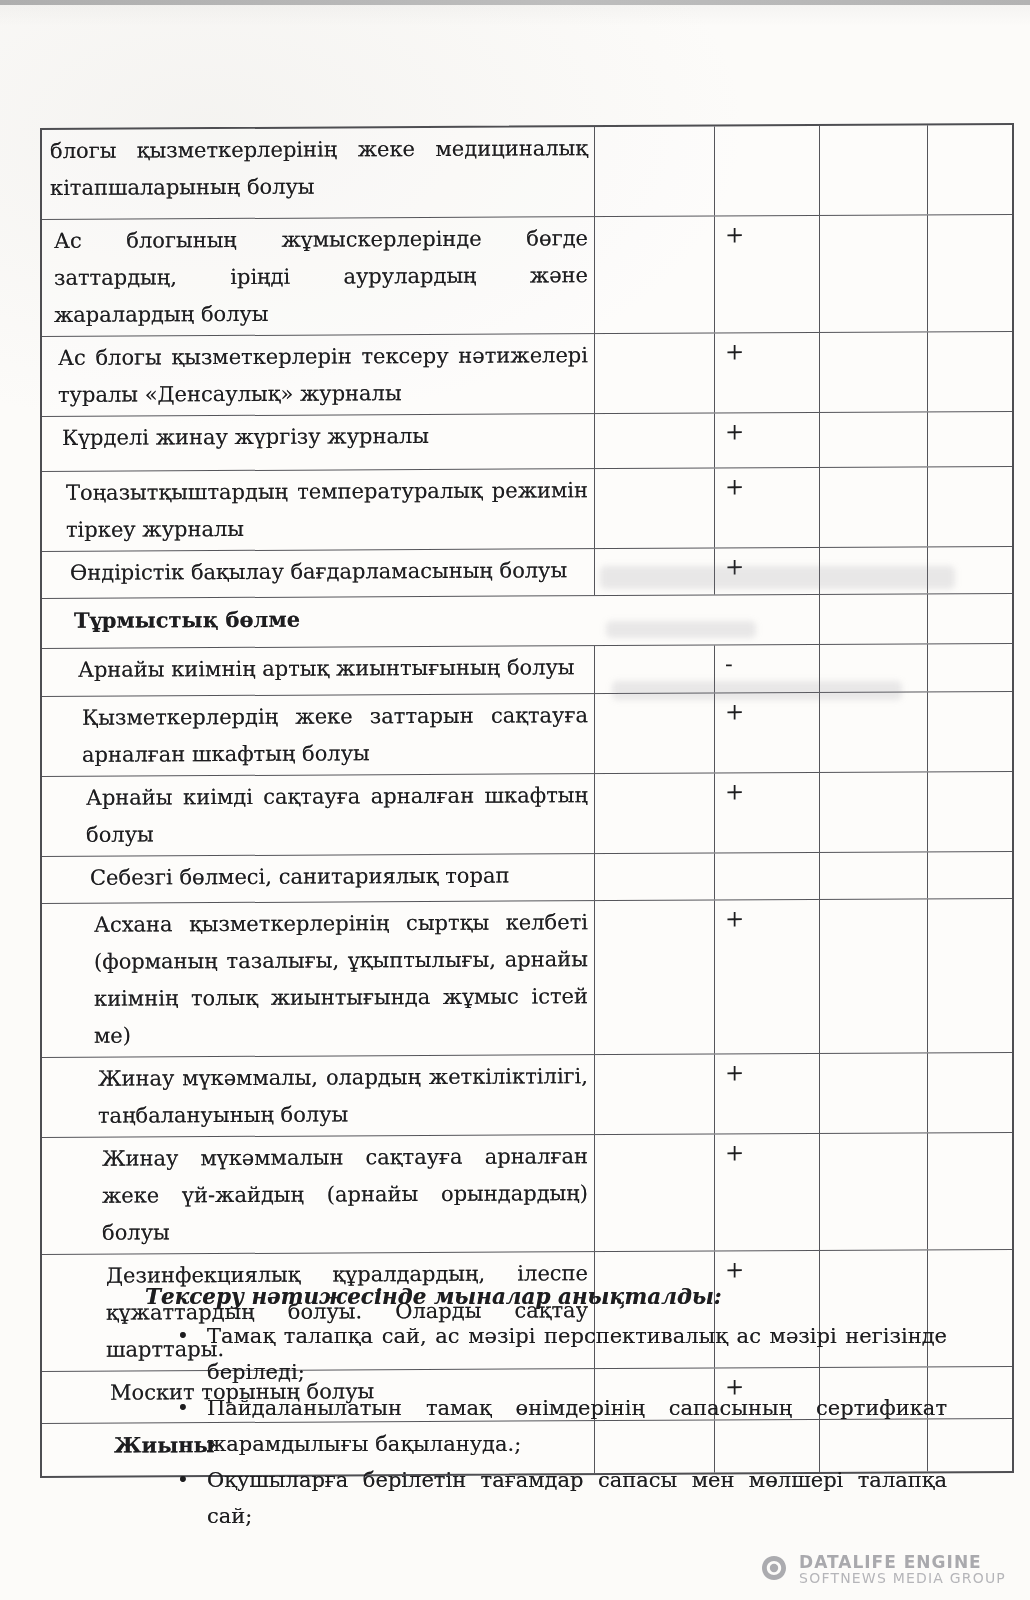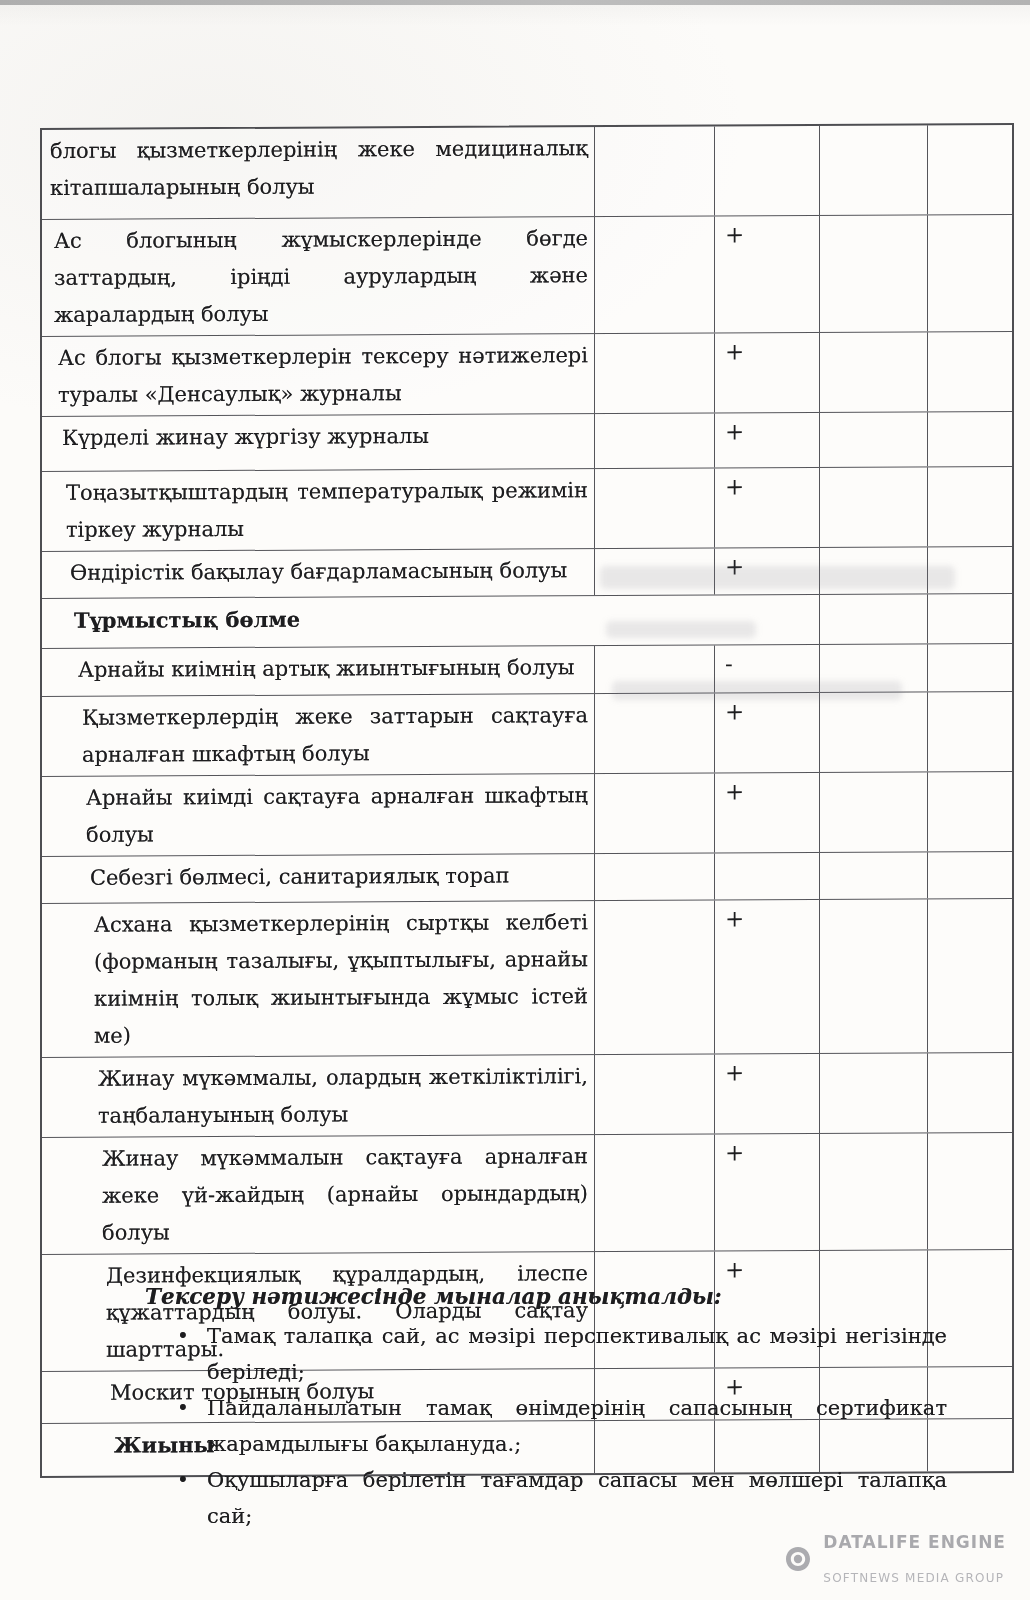--- a/index.html
+++ b/index.html
@@ -100,22 +100,22 @@
     position: absolute; right: 24px; bottom: 16px;
     display: flex; align-items: center; gap: 9px;
     font-family: "DejaVu Sans", "Liberation Sans", sans-serif;
   }
   .wm-logo { width: 32px; height: 32px; }
   .wm-brand {
     font-size: 17px; font-weight: bold; letter-spacing: 1px;
     color: #a9a9ad; line-height: 19px;
   }
   .wm-sub {
-    font-size: 12px; letter-spacing: 1.2px;
-    color: #b5b5b9; line-height: 12px; margin-top: 20px;
+    font-size: 14px; letter-spacing: 1.2px;
+    color: #b5b5b9; line-height: 12px;
   }
 </style>
 </head>
 <body>
 
 <div class="page">
 
   <div class="scan-strip"></div>
 
   <div class="doc-table" id="doc-table">

